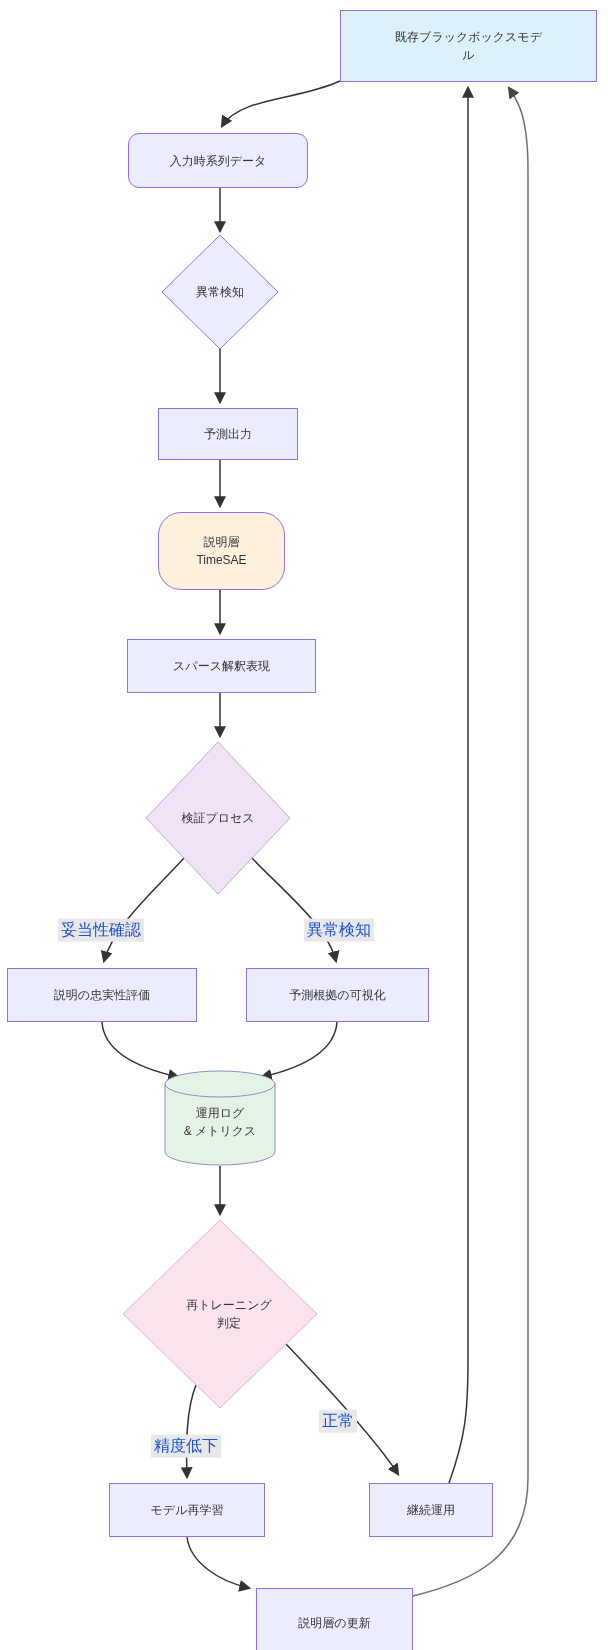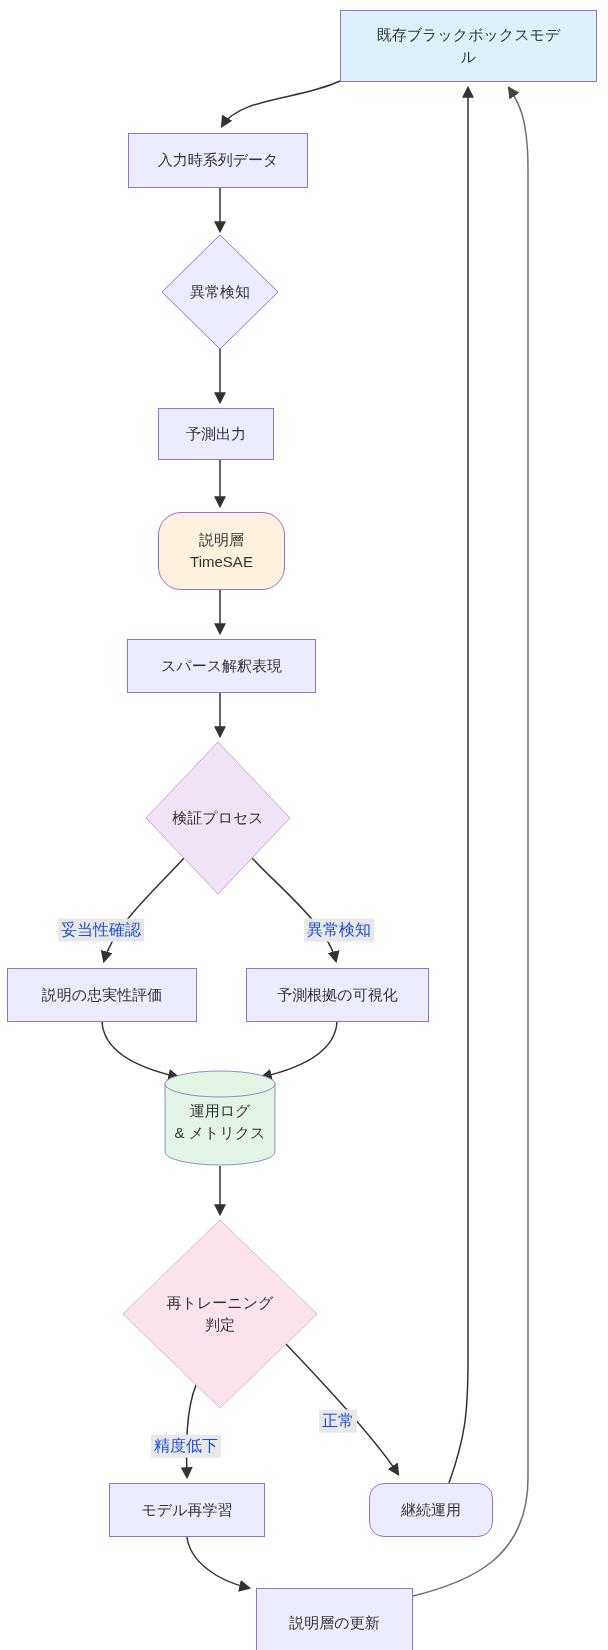--- a/index.html
+++ b/index.html
@@ -4,21 +4,21 @@
 <style>
   html,body{margin:0;padding:0;background:#ffffff;}
   .canvas{
     position:relative;width:608px;height:1650px;overflow:hidden;
     font-family:"Liberation Sans",sans-serif;color:#333333;background:#ffffff;
   }
   svg.layer{position:absolute;left:0;top:0;width:608px;height:1650px;}
   .node{
     position:absolute;box-sizing:border-box;
     display:flex;align-items:center;justify-content:center;
-    text-align:center;font-size:15px;line-height:1.5;
+    text-align:center;font-size:12px;line-height:1.5;
     white-space:pre-line;
   }
   .rect{background:#ececff;border:1px solid #9370db;}
   .blackbox{background:#dcf1fa;border:1px solid #9370db;}
   .explain{background:#fdf1de;border:1px solid #9370db;}
   .shape-label{background:transparent;border:none;}
   .edge-label{
     position:absolute;transform:translate(-50%,-50%);
     background:#e8e8e8;color:#1d4ed8;font-size:16px;line-height:1.3;
     padding:1px 3px;white-space:nowrap;
@@ -61,44 +61,44 @@
     <polygon points="220,235 278,292 220,349 162,292" fill="#ececff" stroke="#9370db" stroke-width="1"></polygon>
     <polygon points="218,742 290,818 218,894 146,818" fill="#f1e3f6" stroke="#c9a7dd" stroke-width="1"></polygon>
     <polygon points="220,1220 317,1314 220,1408 123,1314" fill="#fbe3ed" stroke="#d9b8d9" stroke-width="1"></polygon>
     <path d="M165,1084 L165,1152 A55,13 0 0 0 275,1152 L275,1084" fill="#e4f4e4" stroke="#8a90c9" stroke-width="1"></path>
     <ellipse cx="220" cy="1084" rx="55" ry="13" fill="#e4f4e4" stroke="#8a90c9" stroke-width="1"></ellipse>
   </svg>
 
   <div class="node blackbox" style="left:340px;top:10px;width:257px;height:72px;">既存ブラックボックスモデ
 ル</div>
 
-  <div class="node rect" style="left:128px;top:133px;width:180px;height:55px;">入力時系列データ</div>
+  <div class="node rect" style="left:128px;top:133px;width:180px;height:55px;border-radius:11px;">入力時系列データ</div>
 
-  <div class="node rect" style="left:158px;top:408px;width:116px;height:52px;">予測出力</div>
+  <div class="node rect" style="left:158px;top:408px;width:140px;height:52px;">予測出力</div>
 
   <div class="node explain" style="left:158px;top:512px;width:127px;height:78px;border-radius:23px;">説明層
 TimeSAE</div>
 
   <div class="node rect" style="left:127px;top:639px;width:189px;height:54px;">スパース解釈表現</div>
 
   <div class="node rect" style="left:7px;top:968px;width:190px;height:54px;">説明の忠実性評価</div>
 
   <div class="node rect" style="left:246px;top:968px;width:183px;height:54px;">予測根拠の可視化</div>
 
   <div class="node rect" style="left:109px;top:1483px;width:156px;height:54px;">モデル再学習</div>
 
-  <div class="node rect" style="left:369px;top:1483px;width:124px;height:54px;border-radius:15px;">継続運用</div>
+  <div class="node rect" style="left:369px;top:1483px;width:124px;height:54px;">継続運用</div>
 
   <div class="node rect" style="left:256px;top:1588px;width:157px;height:70px;">説明層の更新</div>
 
   <div class="node shape-label" style="left:150px;top:270px;width:140px;height:44px;">異常検知</div>
 
   <div class="node shape-label" style="left:148px;top:796px;width:140px;height:44px;">検証プロセス</div>
 
-  <div class="node shape-label" style="left:150px;top:1282px;width:140px;height:64px;">再トレーニング
+  <div class="node shape-label" style="left:159px;top:1282px;width:140px;height:64px;">再トレーニング
 判定</div>
 
   <div class="node shape-label" style="left:165px;top:1090px;width:110px;height:64px;">運用ログ
 &amp; メトリクス</div>
 
   <div class="edge-label" style="left:101px;top:930px;">妥当性確認</div>
 
   <div class="edge-label" style="left:339px;top:930px;">異常検知</div>
 
   <div class="edge-label" style="left:186px;top:1446px;">精度低下</div>

